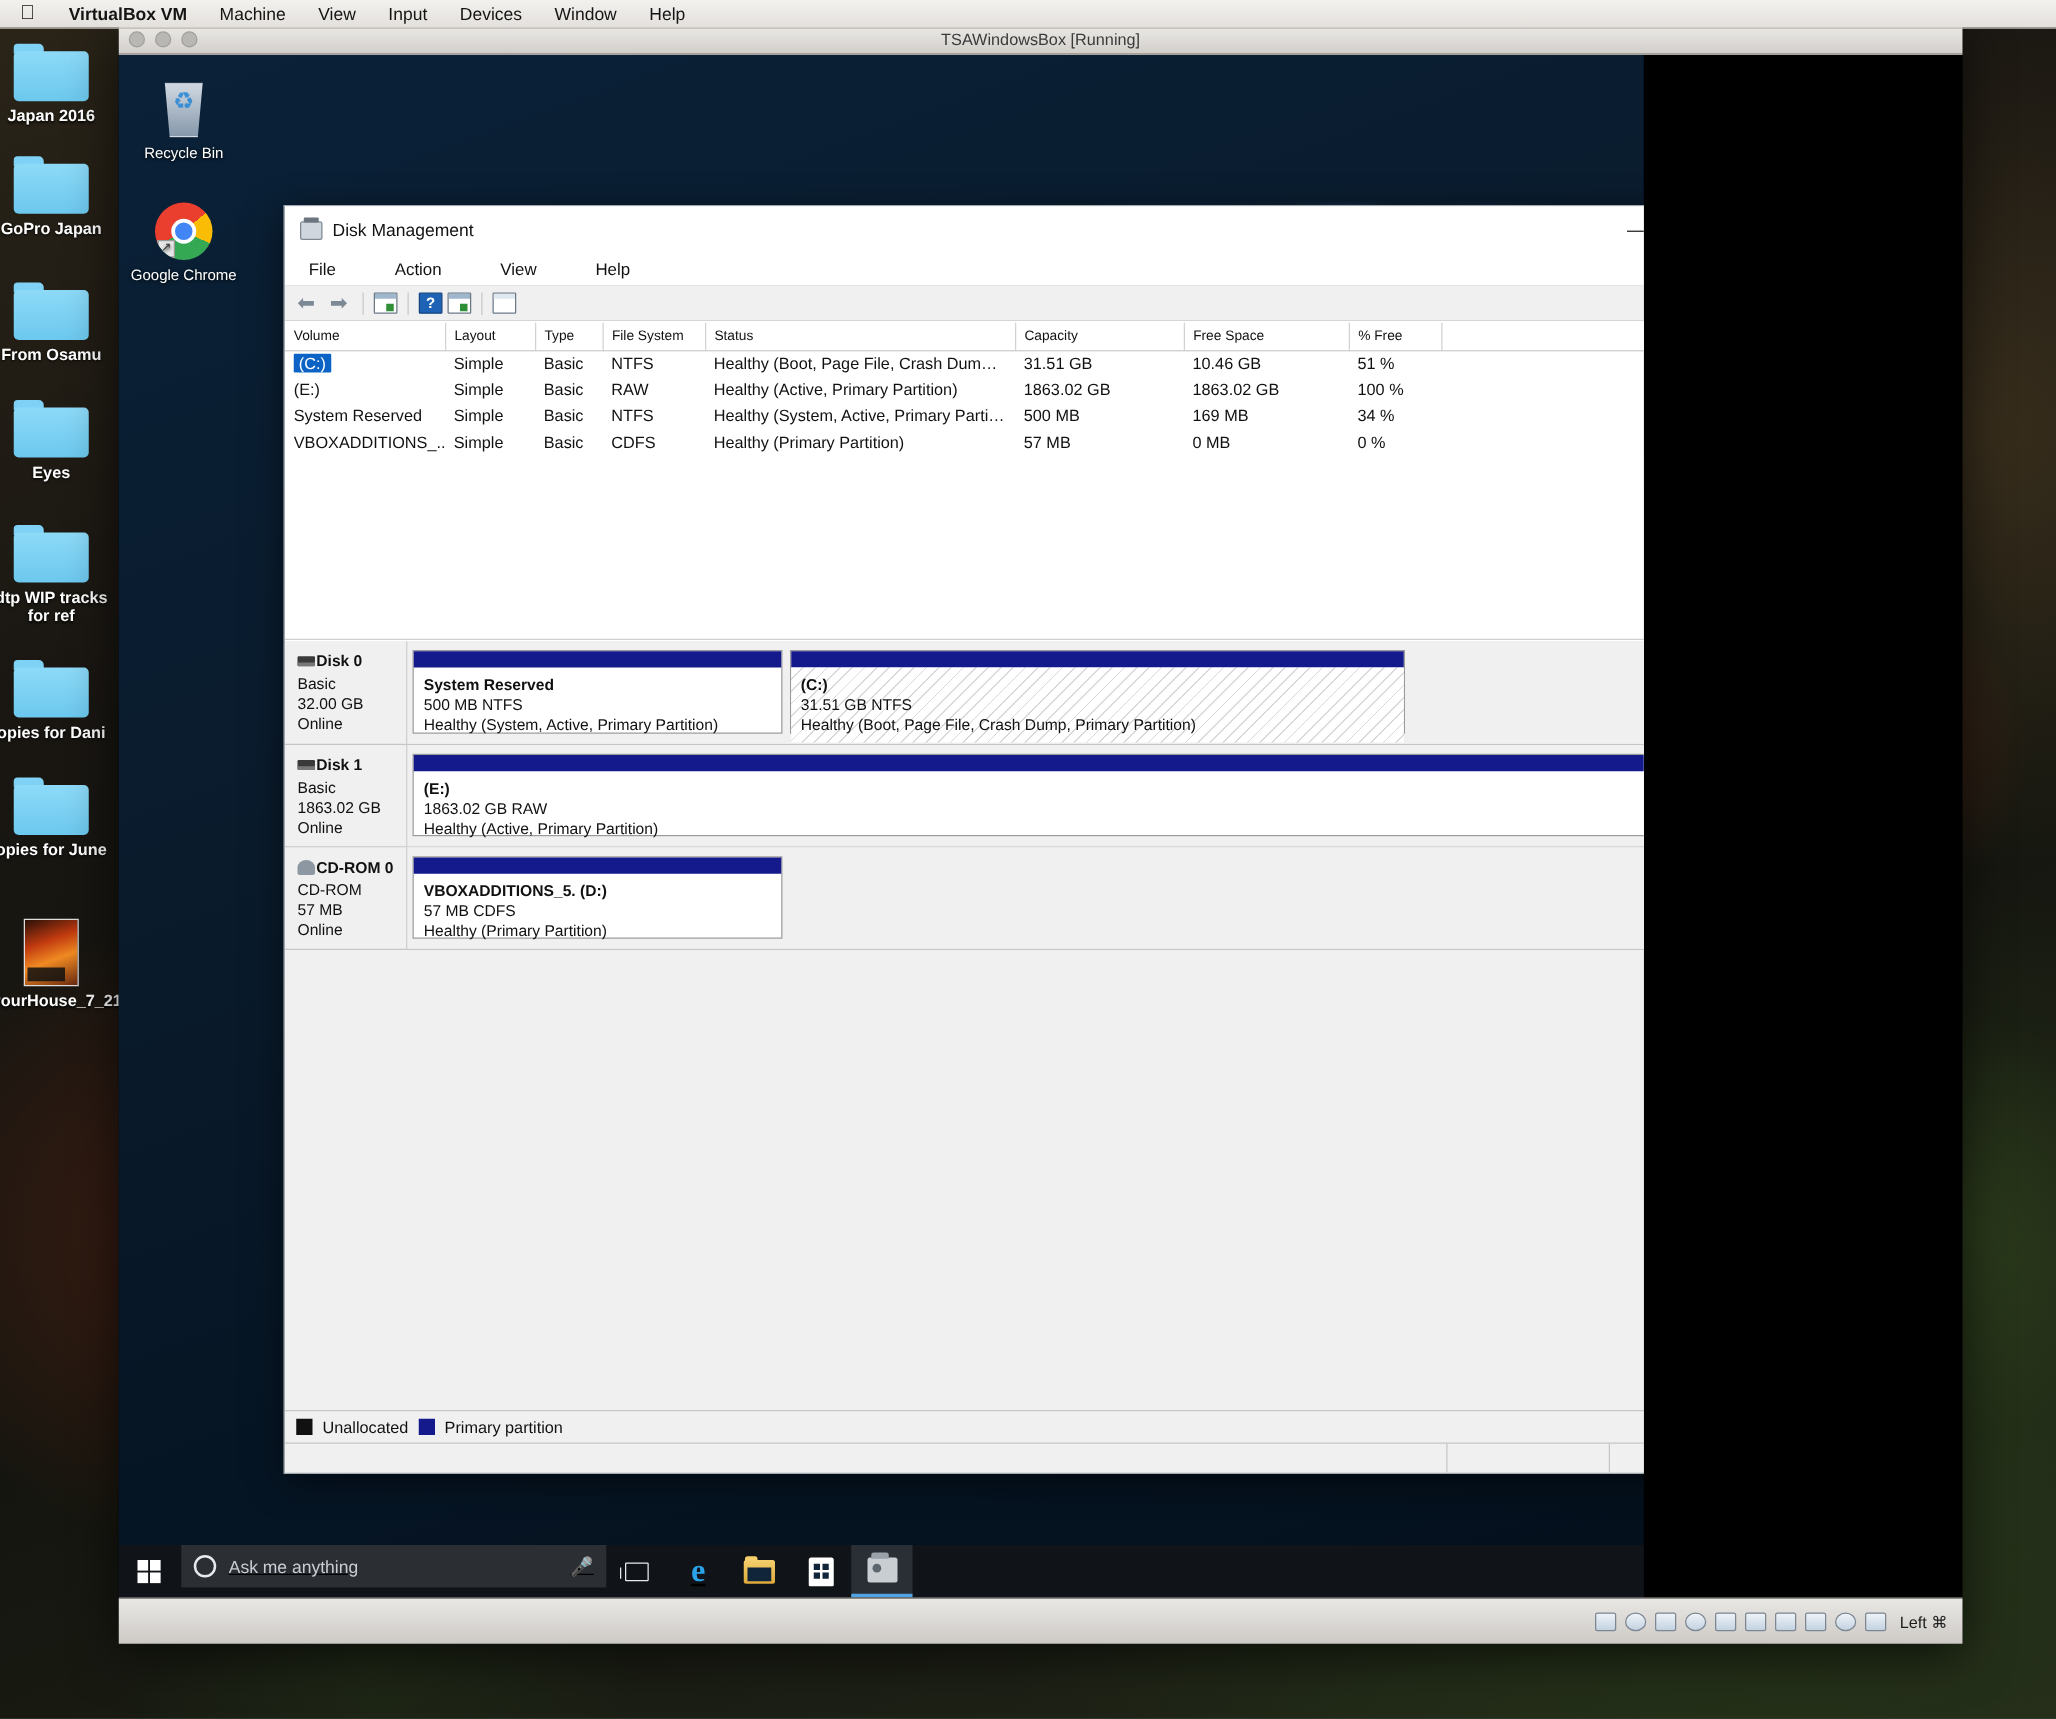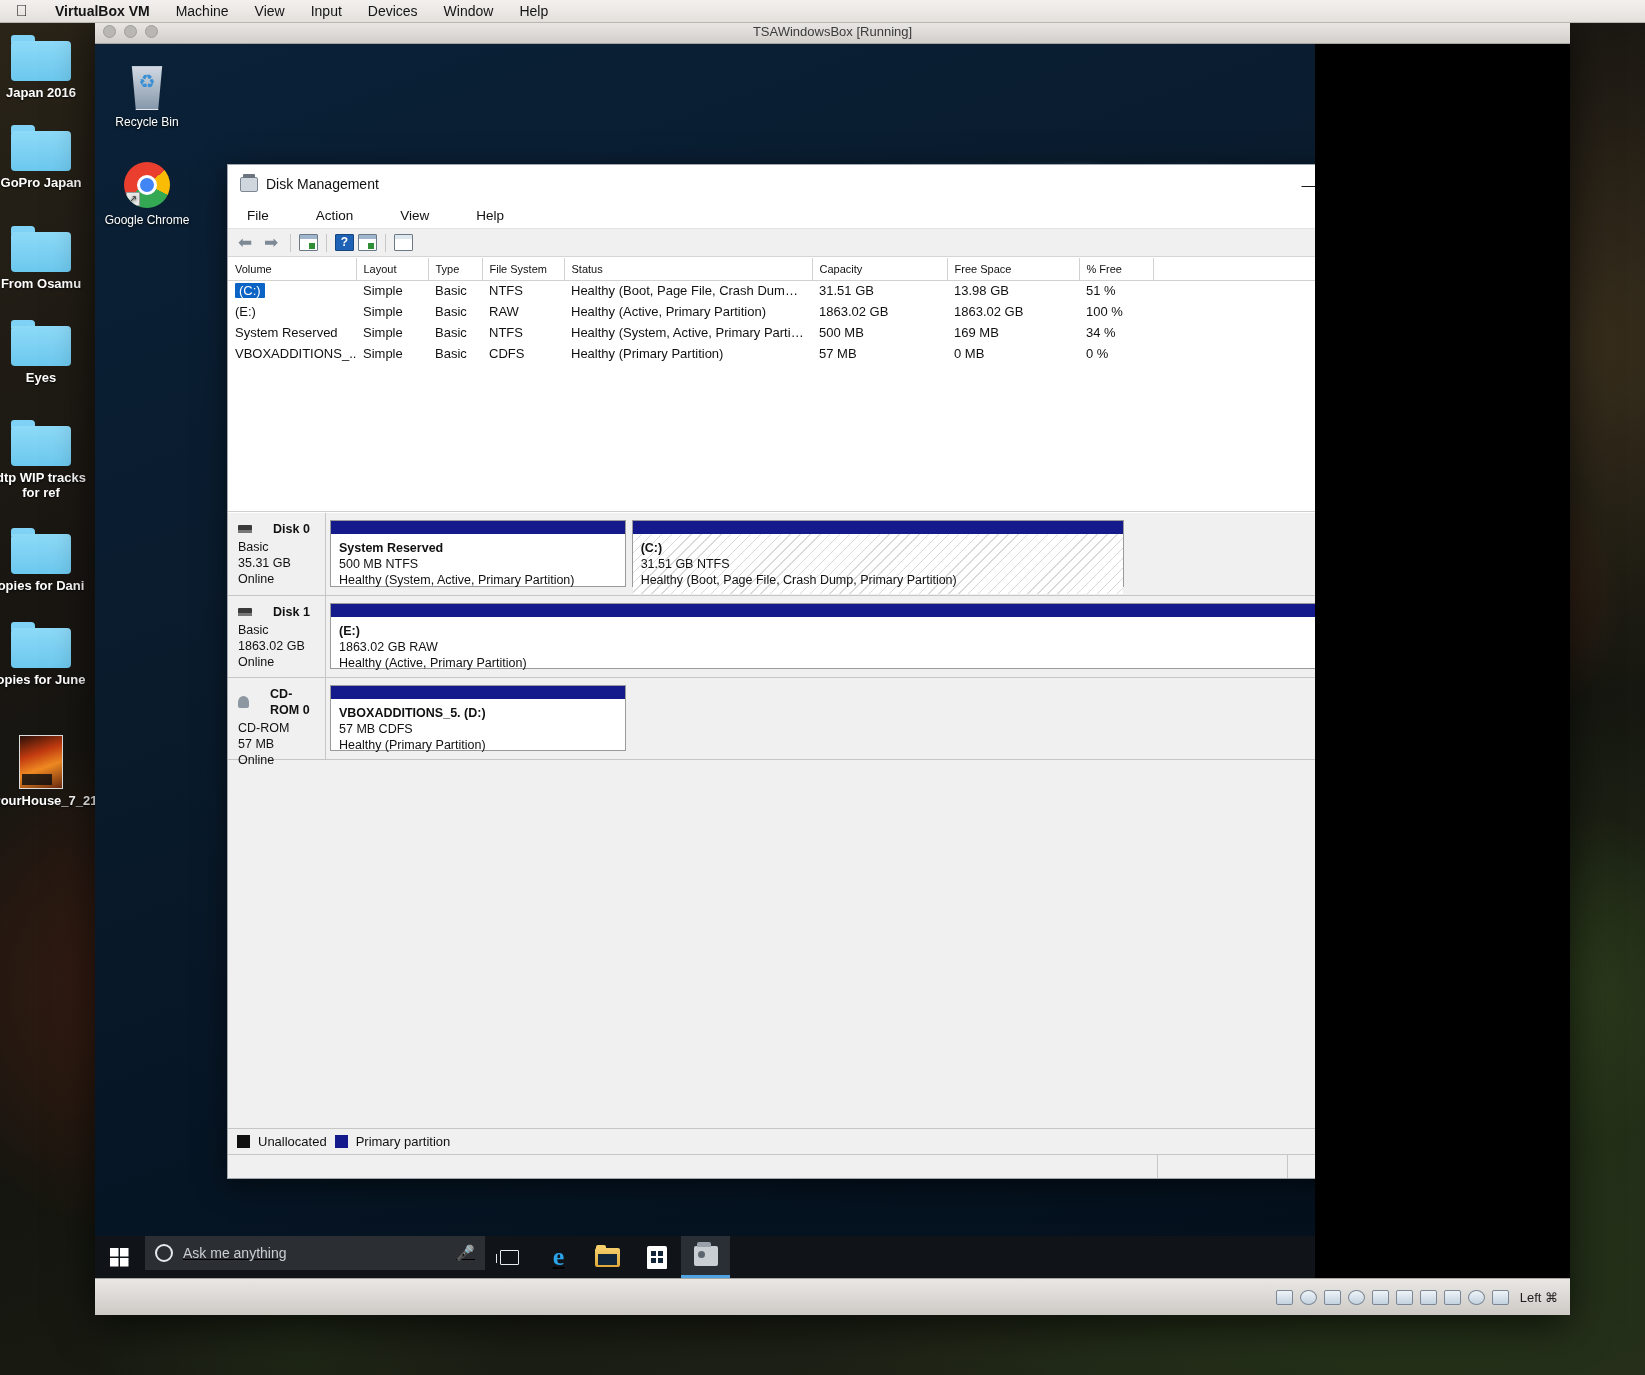--- a/index.html
+++ b/index.html
@@ -224,21 +224,21 @@
     border-top:1px solid #fff;
   }
   .disk-row{
     display:flex; border-bottom:1px solid #c6c6c6; background:#f0f0f0;
     align-items:stretch;
   }
   .disk-info{
     width:98px; flex:0 0 98px; border-right:1px solid #c6c6c6;
     padding:8px 6px 8px 10px; font-size:12.5px; color:#111; line-height:16px;
   }
-  .disk-info .dh{ font-weight:bold; display:flex; align-items:center; gap:21px; margin-bottom:2px; }
+  .disk-info .dh{ font-weight:bold; display:flex; align-items:center; gap:1px; margin-bottom:2px; }
   .disk-glyph{ width:14px; height:8px; background:#3a3a3a; border-radius:1px; box-shadow:inset 0 -3px 0 #777; }
   .disk-glyph.cd{ width:14px; height:12px; border-radius:50% 50% 2px 2px; background:#8d97a1; box-shadow:none; }
   .disk-parts{ flex:1 1 auto; display:flex; padding:7px 4px 8px 4px; gap:6px; background:#f0f0f0; }
   .part{
     border:1px solid #9a9a9a; background:#fff; position:relative;
     display:flex; flex-direction:column;
   }
   .part .cap{ height:13px; background:#141a8c; flex:0 0 13px; }
   .part .body{ flex:1 1 auto; padding:6px 8px; font-size:12.5px; line-height:16px; color:#111; }
   .part .body .t1{ font-weight:bold; }
@@ -469,21 +469,21 @@
                 <div class="vol-name">
                   <span class="vol-ico striped"></span>
                   <span class="sel-label">(C:)</span>
                 </div>
               </td>
               <td>Simple</td>
               <td>Basic</td>
               <td>NTFS</td>
               <td>Healthy (Boot, Page File, Crash Dump, Prim...</td>
               <td>31.51 GB</td>
-              <td>13.98 GB</td>
+              <td>10.46 GB</td>
               <td>51 %</td>
               <td></td>
             </tr>
             <tr>
               <td>
                 <div class="vol-name">
                   <span class="vol-ico"></span>
                   <span>(E:)</span>
                 </div>
               </td>
@@ -534,21 +534,21 @@
 
       <div id="dm-graph-pane">
 
         <div class="disk-row" style="height:83px;">
           <div class="disk-info">
             <div class="dh">
               <span class="disk-glyph"></span>
               <span>Disk 0</span>
             </div>
             <div>Basic</div>
-            <div>35.31 GB</div>
+            <div>32.00 GB</div>
             <div>Online</div>
           </div>
           <div class="disk-parts">
             <div class="part" style="width:27%;">
               <div class="cap"></div>
               <div class="body">
                 <div class="t1">System Reserved</div>
                 <div>500 MB NTFS</div>
                 <div>Healthy (System, Active, Primary Partition)</div>
               </div>

